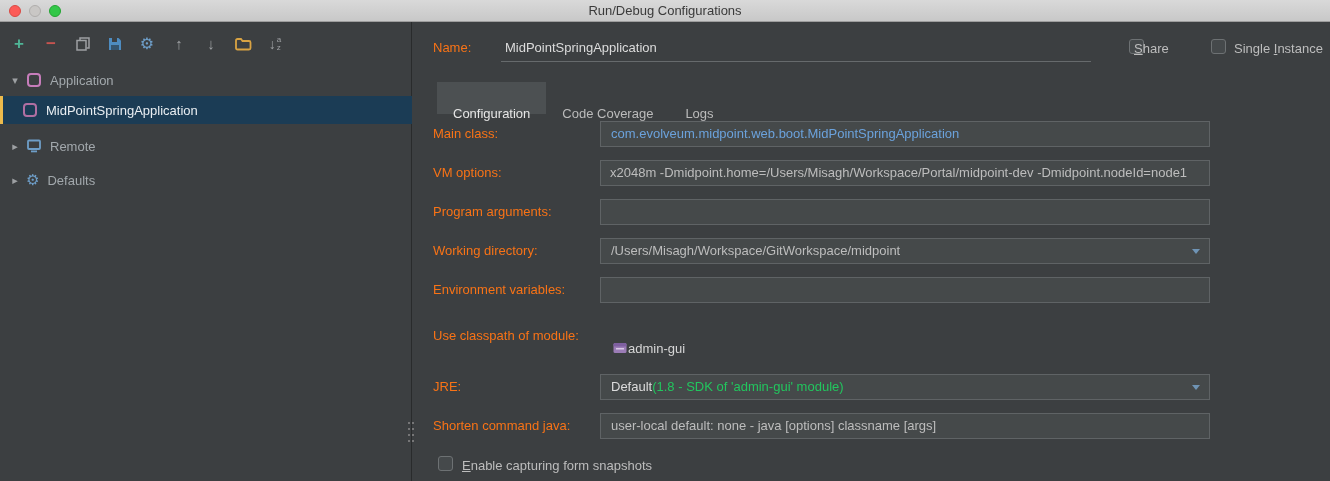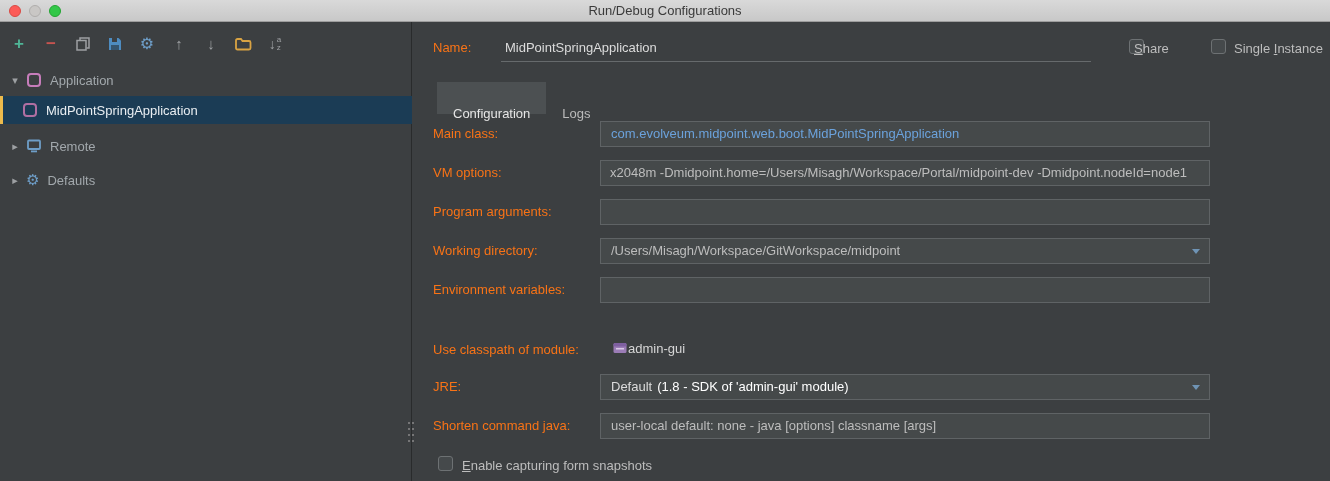--- a/index.html
+++ b/index.html
@@ -43,21 +43,21 @@
   
   .right { position:absolute; left:413px; top:0; width:917px; height:459px; }
   .flabel { position:absolute; font-size:13px; color:#f97316; white-space:nowrap; }
   .underfield { position:absolute; left:88px; top:12px; width:590px; height:28px; line-height:28px;
                 border-bottom:1px solid #666a6c; font-size:13px; color:#dcdcdc; padding:0 4px; }
   .field { position:absolute; left:187px; width:610px; height:26px; background:#45494a;
            border:1px solid #5f6365; font-size:13px; color:#bdbdbd; line-height:24px;
            padding:0 10px; white-space:nowrap; overflow:hidden; }
   .field .blue { color:#6ba2dc; }
   .field .val { color:#dcdcdc; }
-  .field .hint { color:#ffffff; margin-left:5px; }
+  .field .hint { color:#22c55e; }
   .combo-arrow { position:absolute; right:9px; top:10px; width:0; height:0;
                  border-left:4px solid transparent; border-right:4px solid transparent;
                  border-top:5px solid #6f94b5; }
   .tabs { position:absolute; left:24px; top:60px; height:32px; display:flex; }
   .tab { padding:16px 16px; line-height:32px; font-size:13px; color:#bbbbbb; cursor:default; }
   .tab.selected { background:#4c5052; color:#e6e6e6; }
   .checkbox { position:absolute; width:15px; height:15px; background:#45494b;
               border:1px solid #6d7173; border-radius:3px; }
   .cb-label { position:absolute; font-size:13px; color:#bdbdbd; white-space:nowrap; }
   .mn { text-decoration:underline; }
@@ -165,20 +165,21 @@
       <div class="underfield">MidPointSpringApplication</div>
 
       <span class="checkbox" style="left:716px; top:17px;"></span>
       <span class="cb-label" style="left:721px; top:19px;"><span class="mn">S</span><span>hare</span></span>
 
       <span class="checkbox" style="left:798px; top:17px;"></span>
       <span class="cb-label" style="left:821px; top:19px;"><span>Single </span><span class="mn">I</span><span>nstance</span></span>
 
       <div class="tabs">
         <span class="tab selected">Configuration</span>
+        <span class="tab">Code Coverage</span>
         <span class="tab">Logs</span>
       </div>
 
       <span class="flabel" style="left:20px; top:104px;">Main class:</span>
       <div class="field" style="top:99px;">
         <span class="blue">com.evolveum.midpoint.web.boot.MidPointSpringApplication</span>
       </div>
 
       <span class="flabel" style="left:20px; top:143px;">VM options:</span>
       <div class="field" style="top:138px;padding-left:9px;">
@@ -194,21 +195,21 @@
       <div class="field" style="top:216px;">
         <span>/Users/Misagh/Workspace/GitWorkspace/midpoint</span>
         <span class="combo-arrow"></span>
       </div>
 
       <span class="flabel" style="left:20px; top:260px;">Environment variables:</span>
       <div class="field" style="top:255px;">
         <span></span>
       </div>
 
-      <span class="flabel" style="left:20px; top:320px;text-align:center;">Use classpath of module:</span>
+      <span class="flabel" style="left:20px; top:306px;text-align:center;">Use classpath of module:</span>
       <div class="modrow">
         <span style="display:flex;">
           <svg width="16" height="16">
             <rect x="1.5" y="3" width="13" height="10" rx="1.5" fill="#9b7cb6"></rect>
             <rect x="1.5" y="3" width="13" height="3.5" rx="1.5" fill="#7e5fa0"></rect>
             <rect x="4" y="8" width="8" height="1.5" fill="#d9c9e6"></rect>
           </svg>
         </span>
         <span>admin-gui</span>
       </div>

